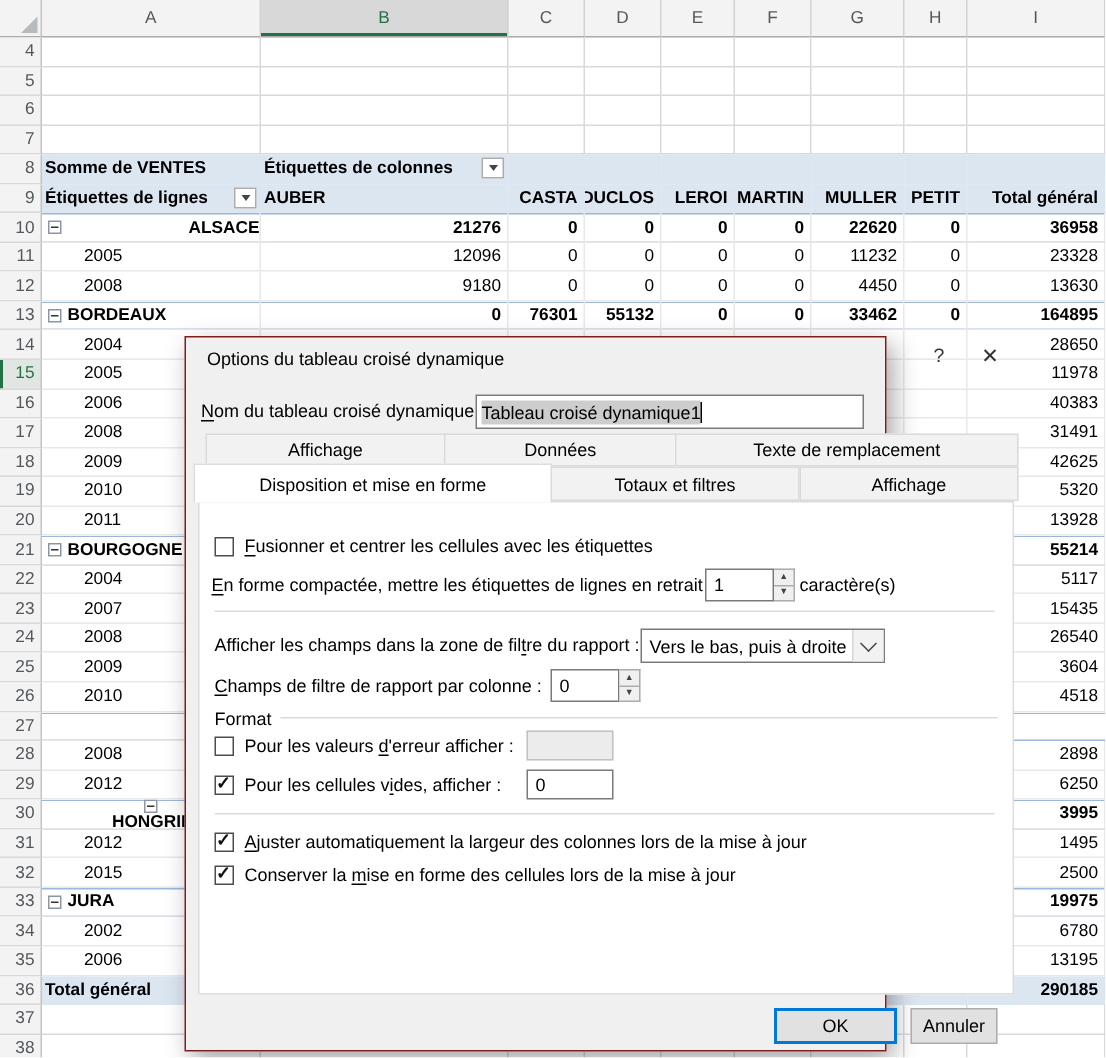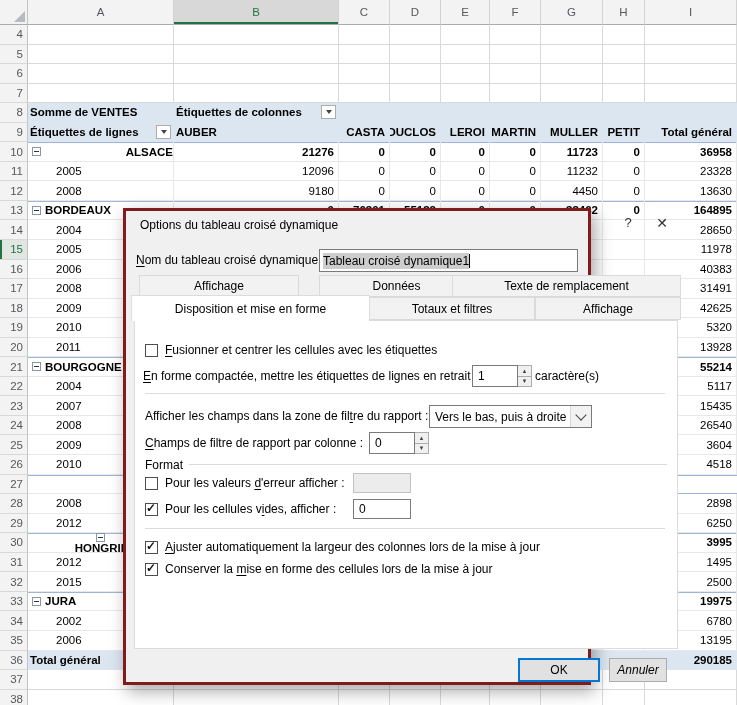--- a/index.html
+++ b/index.html
@@ -37,22 +37,22 @@
   .tot{box-shadow:inset 0 1px 0 var(--pivot-border);}
   .clps{width:9px;height:9px;flex:none;box-sizing:border-box;border:1px solid #8A97A3;background:#FFF;
         position:relative;margin:0 4px 0 2px;}
   .clps::after{content:"";position:absolute;left:1px;right:1px;top:3px;height:1px;background:#333;}
   .fbtn{width:15px;height:14px;flex:none;background:#FFF;border:1px solid #ACACAC;box-sizing:border-box;
         display:flex;align-items:center;justify-content:center;margin-left:auto;margin-right:2px;}
   .fbtn::after{content:"";width:0;height:0;border-left:3.5px solid transparent;border-right:3.5px solid transparent;
         border-top:4px solid #444;}
 
   
-  .dlg{position:absolute;left:123px;top:208px;width:468px;height:477px;box-sizing:border-box;
-       background:var(--dialog-bg);border:3px solid #7f1d1d;box-shadow:4px 6px 16px rgba(0,0,0,.35);
+  .dlg{position:absolute;left:123px;top:224px;width:468px;height:477px;box-sizing:border-box;
+       background:var(--dialog-bg);border:1px solid #7f1d1d;box-shadow:4px 6px 16px rgba(0,0,0,.35);
        z-index:10;font-size:12px;color:#000;}
   .ttl{position:absolute;left:14px;top:7px;}
   .hlp{position:absolute;left:490px;top:4px;width:24px;height:19px;text-align:center;font-size:13px;color:#333;}
   .cls{position:absolute;left:522px;top:4px;width:28px;height:19px;text-align:center;font-size:14px;color:#333;}
   .nmlbl{position:absolute;left:10px;top:42px;}
   .nminput{position:absolute;left:193px;top:38px;width:259px;height:23px;box-sizing:border-box;
        background:#FFF;border:1px solid #7A7A7A;display:flex;align-items:center;padding-left:3px;}
   .selbg{background:var(--selection-gray);padding:1px 0;}
   .caret{width:1px;height:14px;background:#000;flex:none;}
   .tabB,.tabF{position:absolute;box-sizing:border-box;display:flex;align-items:center;justify-content:center;
@@ -231,21 +231,21 @@
           <div class="cell pv num bold" style="width: 51px;">
             <span>0</span>
           </div>
           <div class="cell pv num bold" style="width: 49px;">
             <span>0</span>
           </div>
           <div class="cell pv num bold" style="width: 51px;">
             <span>0</span>
           </div>
           <div class="cell pv num bold" style="width: 62px;">
-            <span>11723</span>
+            <span>22620</span>
           </div>
           <div class="cell pv num bold" style="width: 42px;">
             <span>0</span>
           </div>
           <div class="cell pv num bold" style="width: 92px;">
             <span>36958</span>
           </div>
         </div>
       </div>
       <div class="grow" style="height: 19.56px;">
@@ -794,21 +794,21 @@
     <div class="hlp">?</div>
     <div class="cls">✕</div>
 
     <span class="nmlbl"><u>N</u>om du tableau croisé dynamique :</span>
     <div class="nminput">
       <span class="selbg">Tableau croisé dynamique1</span>
         <span class="caret"></span>
     </div>
 
     <div class="tabB" style="left:13px;width:160px;">Affichage</div>
-    <div class="tabB" style="left:172px;width:155px;margin-left:21px;">Données</div>
+    <div class="tabB" style="left:172px;width:155px;">Données</div>
     <div class="tabB" style="left:326px;width:229px;">Texte de remplacement</div>
     <div class="tabF" style="left:243px;width:166px;">Totaux et filtres</div>
     <div class="tabF active" style="left:5px;width:239px;">Disposition et mise en forme</div>
     <div class="tabF" style="left:409px;width:146px;">Affichage</div>
 
     <div class="page">
 
       <div class="crow" style="top:21px;">
         <span class="cb"></span>
         <span><u>F</u>usionner et centrer les cellules avec les étiquettes</span>
@@ -874,15 +874,15 @@
         <span class="cb on"></span>
         <span><u>A</u>juster automatiquement la largeur des colonnes lors de la mise à jour</span>
       </div>
       <div class="crow" style="top:240px;">
         <span class="cb on"></span>
         <span>Conserver la <u>m</u>ise en forme des cellules lors de la mise à jour</span>
       </div>
     </div>
 
     <div class="btn focus" style="left:392px;top:447px;width:82px;">OK</div>
-    <div class="btn" style="left:483px;top:447px;width:58px;font-style:italic;">Annuler</div>
+    <div class="btn" style="left:483px;top:447px;width:58px;">Annuler</div>
   </div>
 </div>
 
 </body></html>

